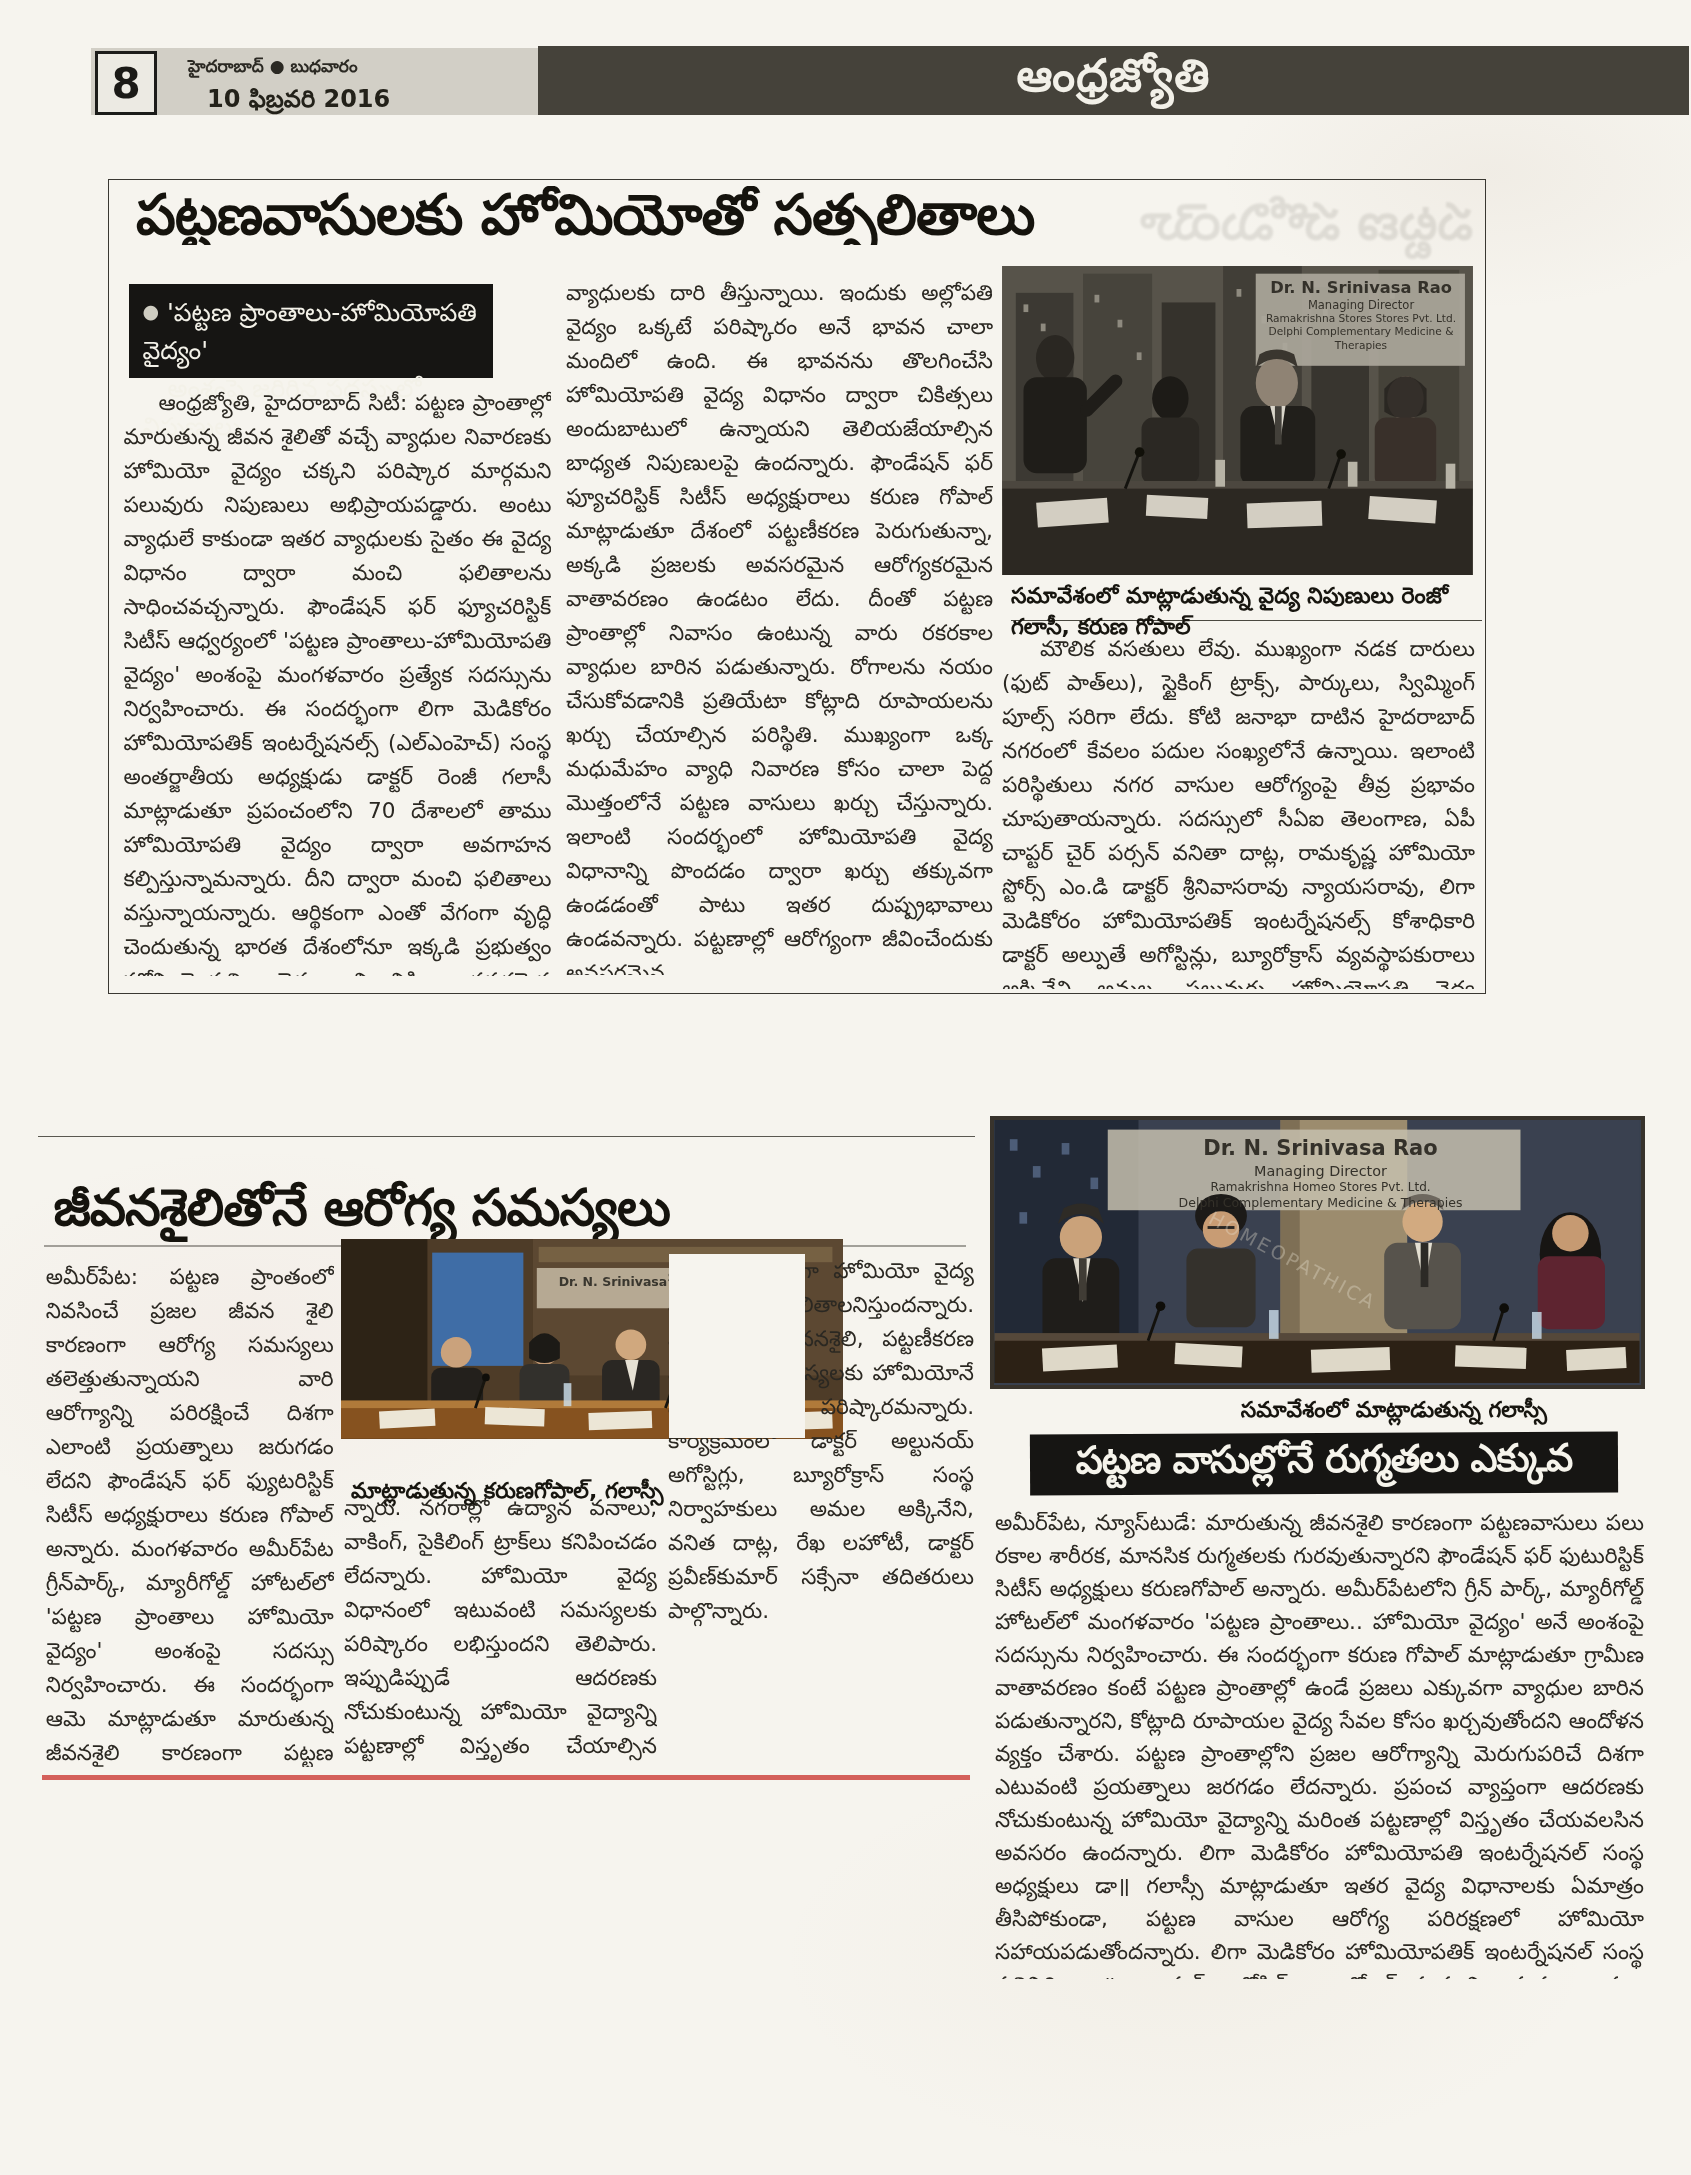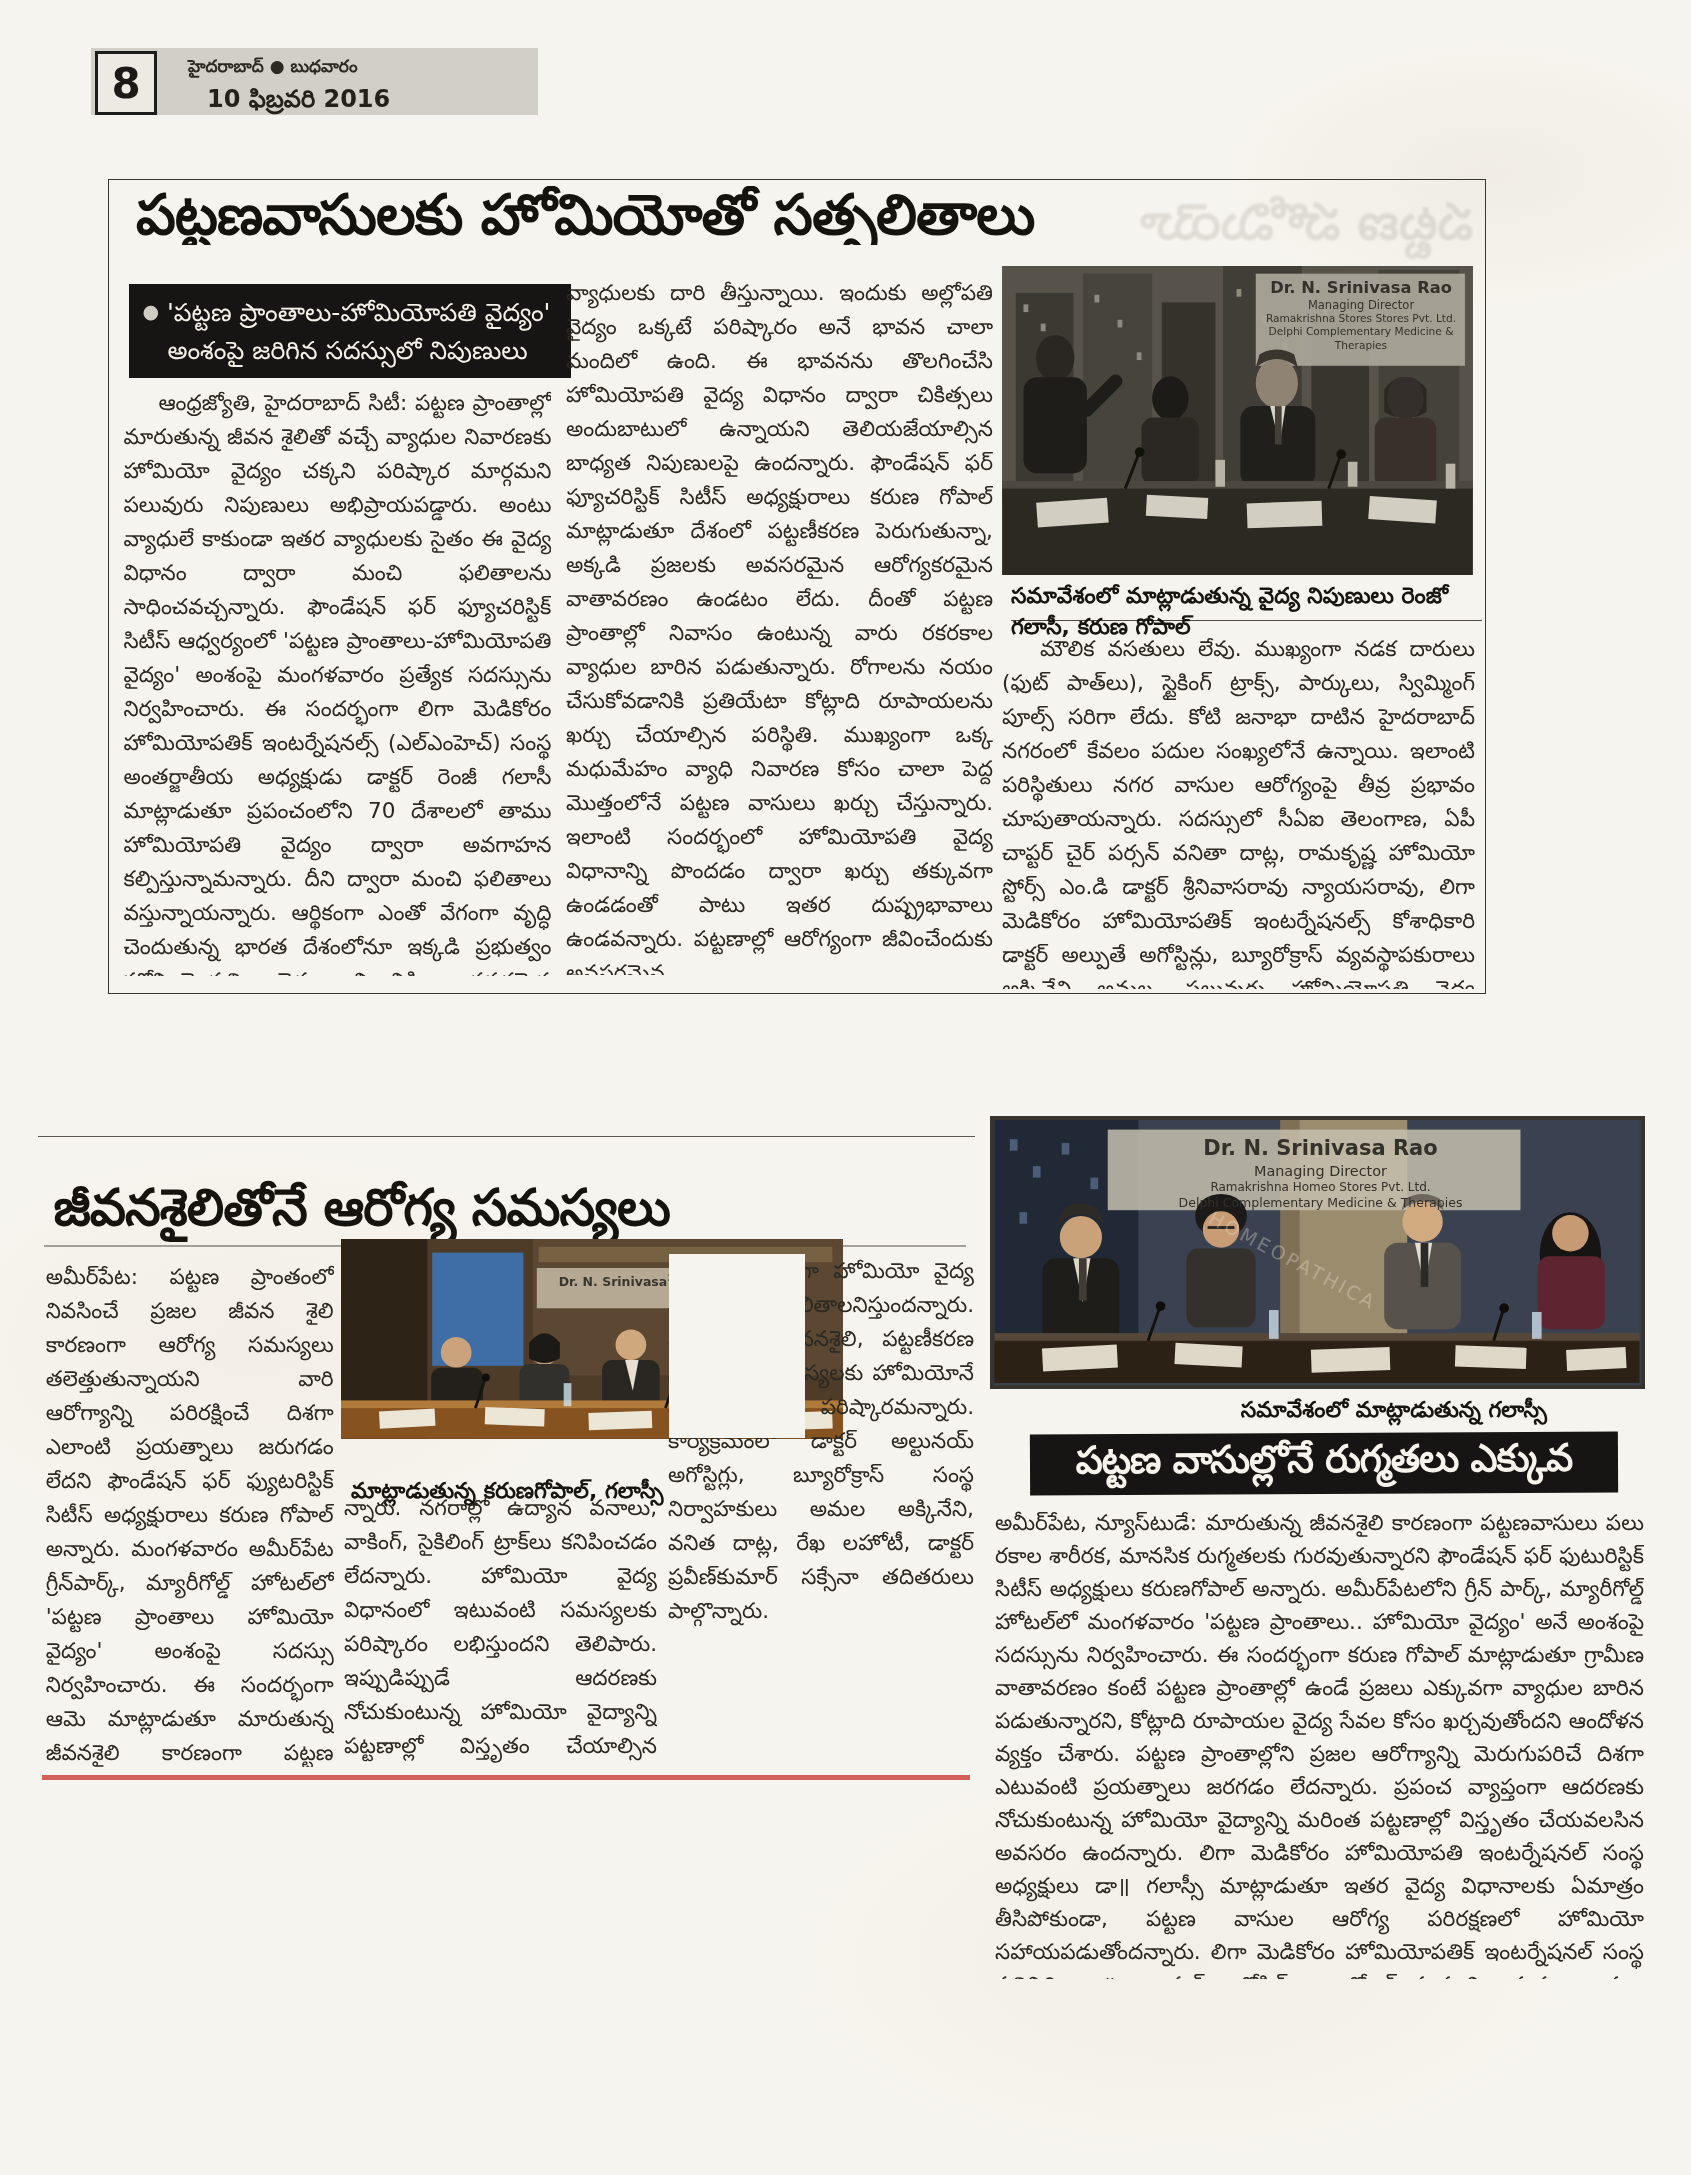--- a/index.html
+++ b/index.html
@@ -33,29 +33,32 @@
 
 <div id="page">
 
   <div class="abs" style="left:91px;top:48px;width:447px;height:67px;background:#d2cfc6;"></div>
   <div class="abs" style="left:95px;top:51px;width:56px;height:58px;border:3.8px solid #1c1c1a;background:#ecead f0;background:#eceae3;
               display:flex;align-items:center;justify-content:center;">
     <span style="font-size:42px;font-weight:bold;color:#1b1a17;">8</span>
   </div>
   <div class="abs" style="left:188px;top:56px;width:327px;font-size:17px;font-weight:bold;color:#2b2923;">హైదరాబాద్ ● బుధవారం</div>
   <div class="abs" style="left:207px;top:85px;width:288px;font-size:24px;font-weight:bold;color:#232119;">10 ఫిబ్రవరి 2016</div>
+  <div class="abs" style="left:538px;top:46px;width:1151px;height:69px;background:#45423a;display:flex;align-items:center;justify-content:center;">
+    <span style="font-size:45px;font-weight:bold;color:#f2f0e8;letter-spacing:1px;">ఆంధ్రజ్యోతి</span>
+  </div>
 
   <div class="abs" style="left:108px;top:179px;width:1376px;height:813px;border:1.9px solid #3a3832;">
 
     <div class="abs headline" style="left:27px;top:5.8px;width:970px;font-size:56px;line-height:1.05;white-space:nowrap;overflow:hidden;">పట్టణవాసులకు హోమియోతో సత్ఫలితాలు</div>
 
     <div class="abs" style="left:932px;top:13.4px;width:432px;height:67px;font-size:50px;font-weight:bold;color:#6a675e;
                 opacity:0.16;transform:scaleX(-1);overflow:hidden;filter:blur(1px);">పట్టణ హోమియో వైద్యం</div>
 
-    <div class="abs whitebox" style="left:20px;top:104px;width:442px;height:94px;padding:7.7px 11.5px 0 13.4px;box-sizing:border-box;
+    <div class="abs whitebox" style="left:20px;top:104px;width:364px;height:94px;padding:7.7px 11.5px 0 13.4px;box-sizing:border-box;
                 font-size:25px;line-height:38px;">
       <span style="color:#cfcdc2;font-size:19px;vertical-align:2.9px;">●</span>
       <span>'పట్టణ ప్రాంతాలు-హోమియోపతి వైద్యం'</span><br>
       <span style="margin-left:25px;">అంశంపై జరిగిన సదస్సులో నిపుణులు</span>
     </div>
 
     <div class="abs bodytext" style="left:14.4px;top:206px;width:428px;height:590px;text-indent:35px;">ఆంధ్రజ్యోతి, హైదరాబాద్ సిటీ: పట్టణ ప్రాంతాల్లో మారుతున్న జీవన శైలితో వచ్చే వ్యాధుల నివారణకు హోమియో వైద్యం చక్కని పరిష్కార మార్గమని పలువురు నిపుణులు అభిప్రాయపడ్డారు. అంటు వ్యాధులే కాకుండా ఇతర వ్యాధులకు సైతం ఈ వైద్య విధానం ద్వారా మంచి ఫలితాలను సాధించవచ్చన్నారు. ఫౌండేషన్ ఫర్ ఫ్యూచరిస్టిక్ సిటీస్ ఆధ్వర్యంలో 'పట్టణ ప్రాంతాలు-హోమియోపతి వైద్యం' అంశంపై మంగళవారం ప్రత్యేక సదస్సును నిర్వహించారు. ఈ సందర్భంగా లిగా మెడికోరం హోమియోపతిక్ ఇంటర్నేషనల్స్ (ఎల్ఎంహెచ్) సంస్థ అంతర్జాతీయ అధ్యక్షుడు డాక్టర్ రెంజీ గలాసీ మాట్లాడుతూ ప్రపంచంలోని 70 దేశాలలో తాము హోమియోపతి వైద్యం ద్వారా అవగాహన కల్పిస్తున్నామన్నారు. దీని ద్వారా మంచి ఫలితాలు వస్తున్నాయన్నారు. ఆర్థికంగా ఎంతో వేగంగా వృద్ధి చెందుతున్న భారత దేశంలోనూ ఇక్కడి ప్రభుత్వం హోమియోపతి వైద్య విధానికి అవసరమైన ప్రోత్సాహం ఇస్తున్నదన్నారు. ఈ రంగంలో ఉన్న నిపుణులు ఈ వైద్య విధానాన్ని మరింతగా ప్రజల్లోకి తీసుకువెళ్లాల్సిన అవసరం ఉంది. పెరుగుతున్న పట్టణీకరణ నేపథ్యంలో జీవనశైలిలో ఎన్నో మార్పులు వస్తున్నాయి. ఇవి తీవ్ర అనారోగ్యాలకు,</div>
 
     <div class="abs bodytext" style="left:457px;top:96px;width:427px;height:699px;">వ్యాధులకు దారి తీస్తున్నాయి. ఇందుకు అల్లోపతి వైద్యం ఒక్కటే పరిష్కారం అనే భావన చాలా మందిలో ఉంది. ఈ భావనను తొలగించేసి హోమియోపతి వైద్య విధానం ద్వారా చికిత్సలు అందుబాటులో ఉన్నాయని తెలియజేయాల్సిన బాధ్యత నిపుణులపై ఉందన్నారు. ఫౌండేషన్ ఫర్ ఫ్యూచరిస్టిక్ సిటీస్ అధ్యక్షురాలు కరుణ గోపాల్ మాట్లాడుతూ దేశంలో పట్టణీకరణ పెరుగుతున్నా, అక్కడి ప్రజలకు అవసరమైన ఆరోగ్యకరమైన వాతావరణం ఉండటం లేదు. దీంతో పట్టణ ప్రాంతాల్లో నివాసం ఉంటున్న వారు రకరకాల వ్యాధుల బారిన పడుతున్నారు. రోగాలను నయం చేసుకోవడానికి ప్రతియేటా కోట్లాది రూపాయలను ఖర్చు చేయాల్సిన పరిస్థితి. ముఖ్యంగా ఒక్క మధుమేహం వ్యాధి నివారణ కోసం చాలా పెద్ద మొత్తంలోనే పట్టణ వాసులు ఖర్చు చేస్తున్నారు. ఇలాంటి సందర్భంలో హోమియోపతి వైద్య విధానాన్ని పొందడం ద్వారా ఖర్చు తక్కువగా ఉండడంతో పాటు ఇతర దుష్ప్రభావాలు ఉండవన్నారు. పట్టణాల్లో ఆరోగ్యంగా జీవించేందుకు అవసరమైన</div>
 

